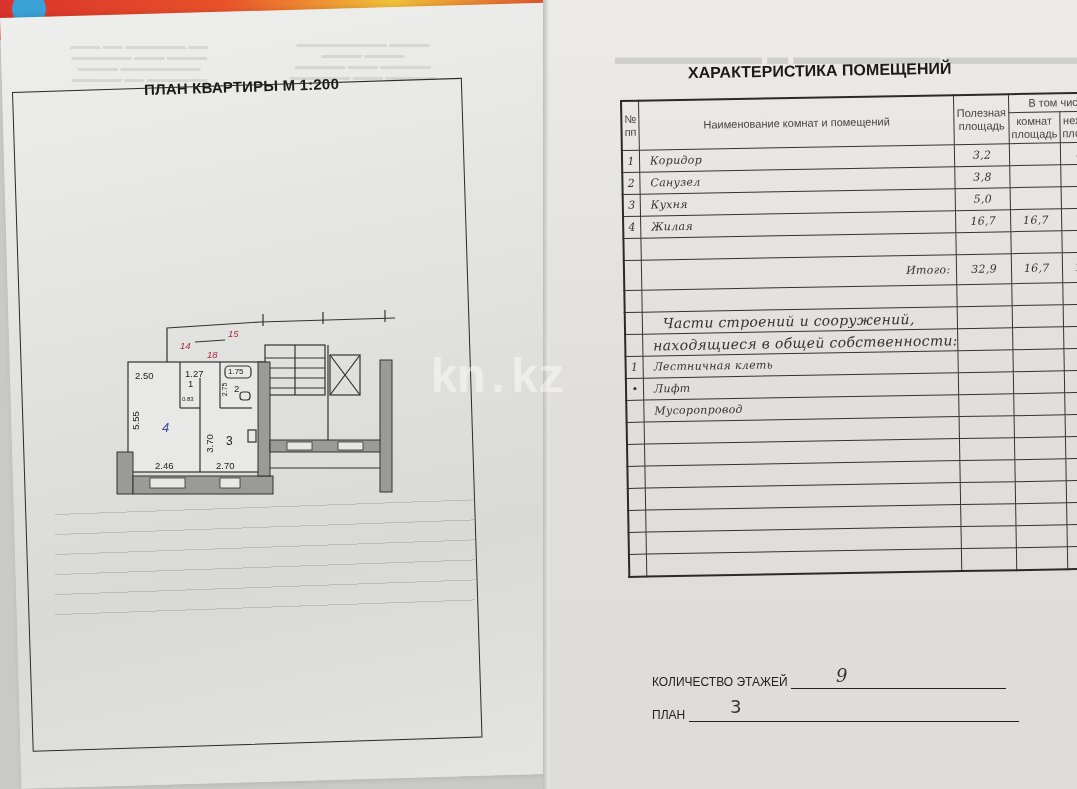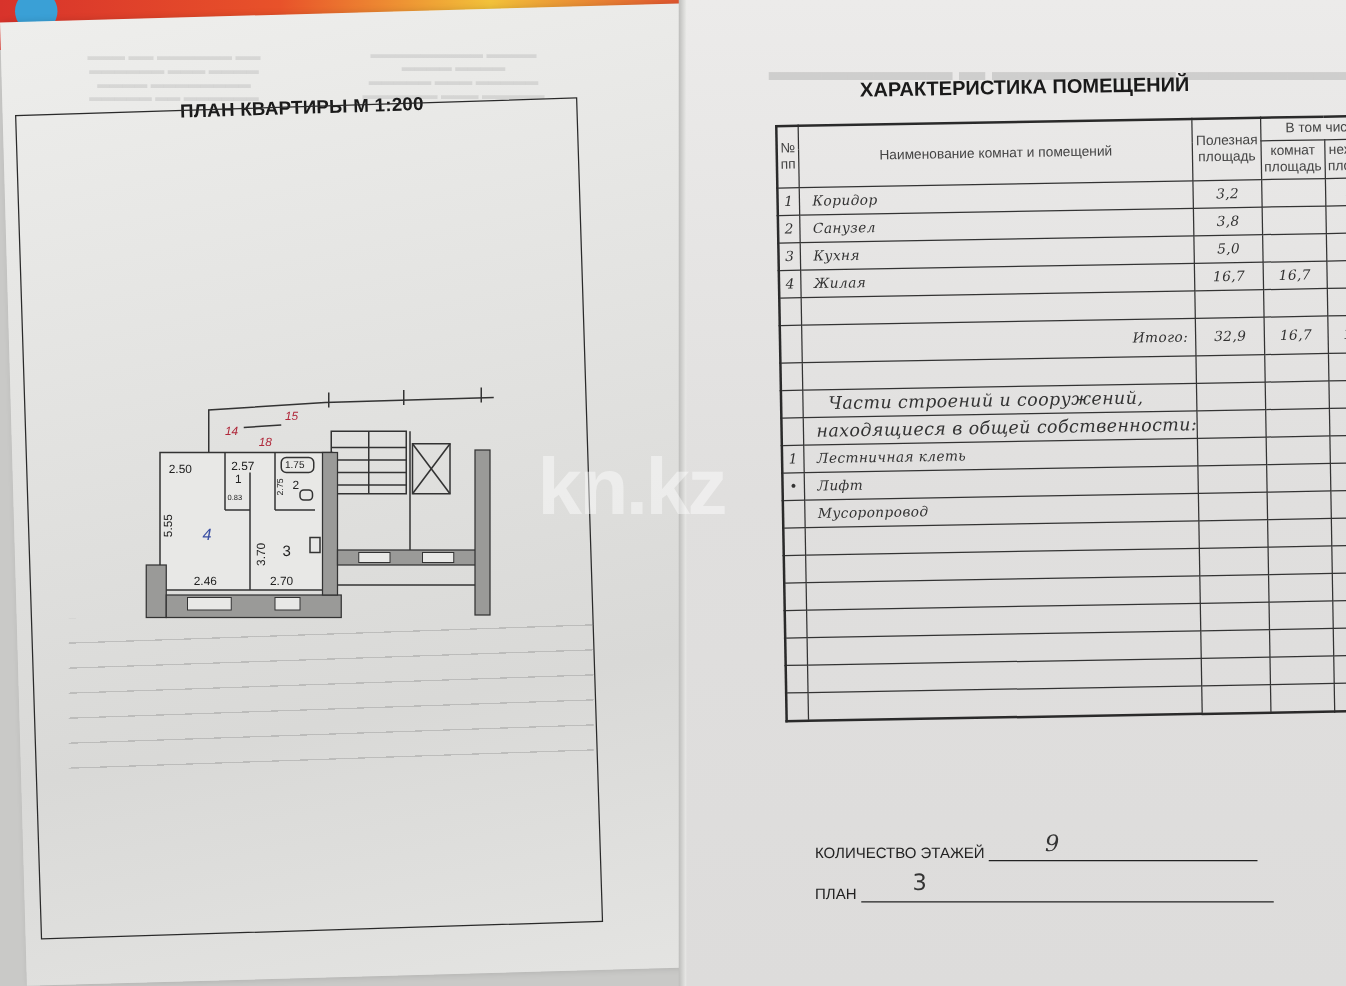--- a/index.html
+++ b/index.html
@@ -78,22 +78,23 @@
   }
   .rooms-table td.name { text-align: left; padding-left: 10px; }
   .rooms-table td.num { width: 24px; }
   .rooms-table tr.common td.name { white-space: nowrap; overflow: visible; }
   .floors {
     position: absolute; left: 652px; font-size: 12px; color: #222; white-space: nowrap;
   }
   .floors .line { display: inline-block; border-bottom: 1.5px solid #222; vertical-align: bottom; }
   .floors .val { position: absolute; font-family: "DejaVu Serif", serif; font-style: italic; font-size: 18px; color: #333; }
   .watermark {
-    position: absolute; left: 430px; top: 352px; font-size: 64px; font-weight: bold; color: rgba(255,255,255,0.45);
+    position: absolute; left: 430px; top: 352px; font-size: 48px; font-weight: bold; color: rgba(255,255,255,0.45);
     letter-spacing: -2px;
+    font-family: Liberation Mono, monospace;
   }
 </style>
 </head>
 <body>
 
 <div class="bg-top">
     <div class="circ"></div>
   </div>
 
 <div class="page-left"></div>
@@ -155,21 +156,21 @@
       <rect x="280" y="60" width="12" height="132"></rect>
     </g>
     <g fill="#e8e8e6" stroke="#333" stroke-width="0.8">
       <rect x="50" y="178" width="35" height="10"></rect>
       <rect x="120" y="178" width="20" height="10"></rect>
       <rect x="187" y="142" width="25" height="8"></rect>
       <rect x="238" y="142" width="25" height="8"></rect>
     </g>
   </svg>
   <span class="fp-label" style="left:35px;top:70px;">2.50</span>
-  <span class="fp-label" style="left:85px;top:68px;">2.57</span>
+  <span class="fp-label" style="left:85px;top:68px;">1.27</span>
   <span class="fp-label" style="left:128px;top:67px;font-size:8px;">1.75</span>
   <span class="fp-label" style="left:88px;top:78px;">1</span>
   <span class="fp-label" style="left:134px;top:83px;">2</span>
   <span class="fp-label" style="left:118px;top:86px;font-size:7px;transform:rotate(-90deg);">2.75</span>
   <span class="fp-label" style="left:82px;top:96px;font-size:6px;">0.83</span>
   <span class="fp-label" style="left:26px;top:115px;transform:rotate(-90deg);">5.55</span>
   <span class="fp-label fp-blue" style="left:62px;top:120px;">4</span>
   <span class="fp-label" style="left:100px;top:138px;transform:rotate(-90deg);">3.70</span>
   <span class="fp-label" style="left:126px;top:134px;font-size:12px;">3</span>
   <span class="fp-label" style="left:55px;top:160px;">2.46</span>

